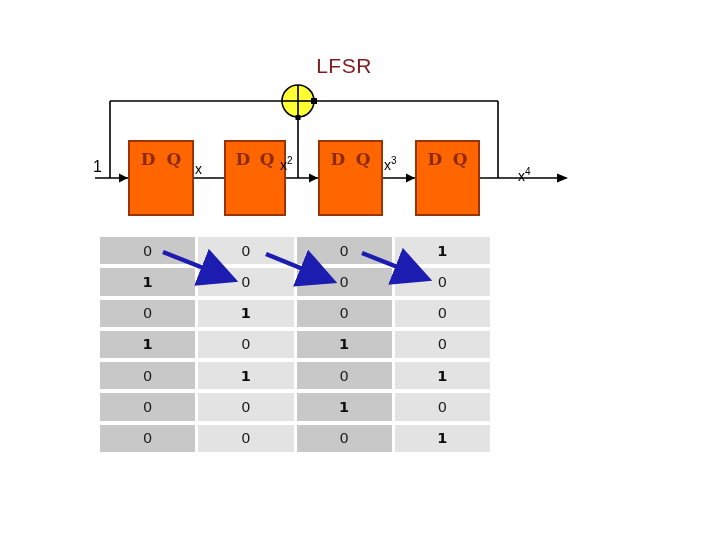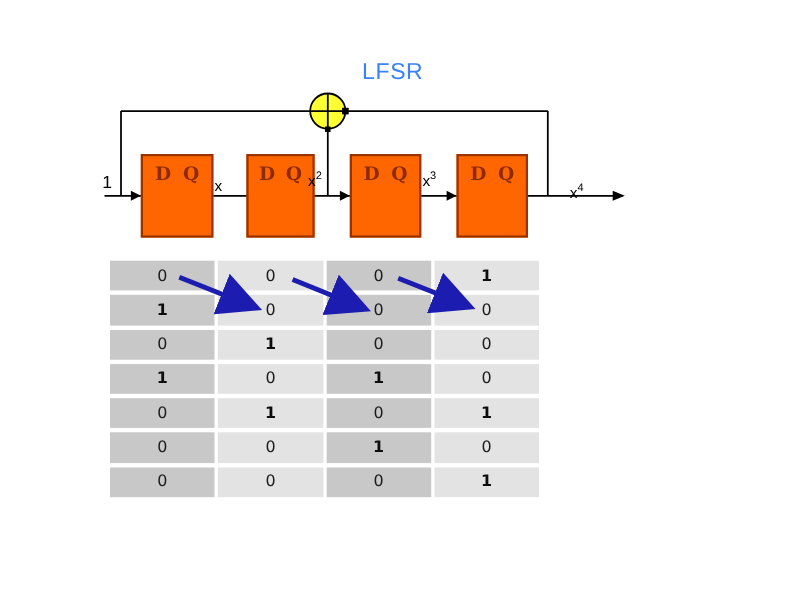--- a/index.html
+++ b/index.html
@@ -4,22 +4,22 @@
 <style>
   html,body{margin:0;padding:0;}
   body{
     width:720px;height:540px;background:#ffffff;
     font-family:"Liberation Sans","DejaVu Sans",sans-serif;
     position:relative;overflow:hidden;
   }
   .slide{position:absolute;left:0;top:0;width:720px;height:540px;background:#fff;}
 
   .title{
-    position:absolute;left:287px;top:54px;width:140px;
-    text-align:center;font-size:21px;color:#3b82f6;letter-spacing:0.5px;
+    position:absolute;left:274px;top:54px;width:140px;
+    text-align:center;font-size:21px;color:#7f1d1d;letter-spacing:0.5px;
   }
 
   .wires{position:absolute;left:0;top:0;}
   .wire{stroke:#000;stroke-width:1.6;fill:none;}
   .dot{fill:#000;}
   .ah{fill:#000;}
   .xor-circle{fill:var(--xor-fill,#ffff33);stroke:#000;stroke-width:1.6;}
 
   .ff{
     position:absolute;top:140px;height:76px;

